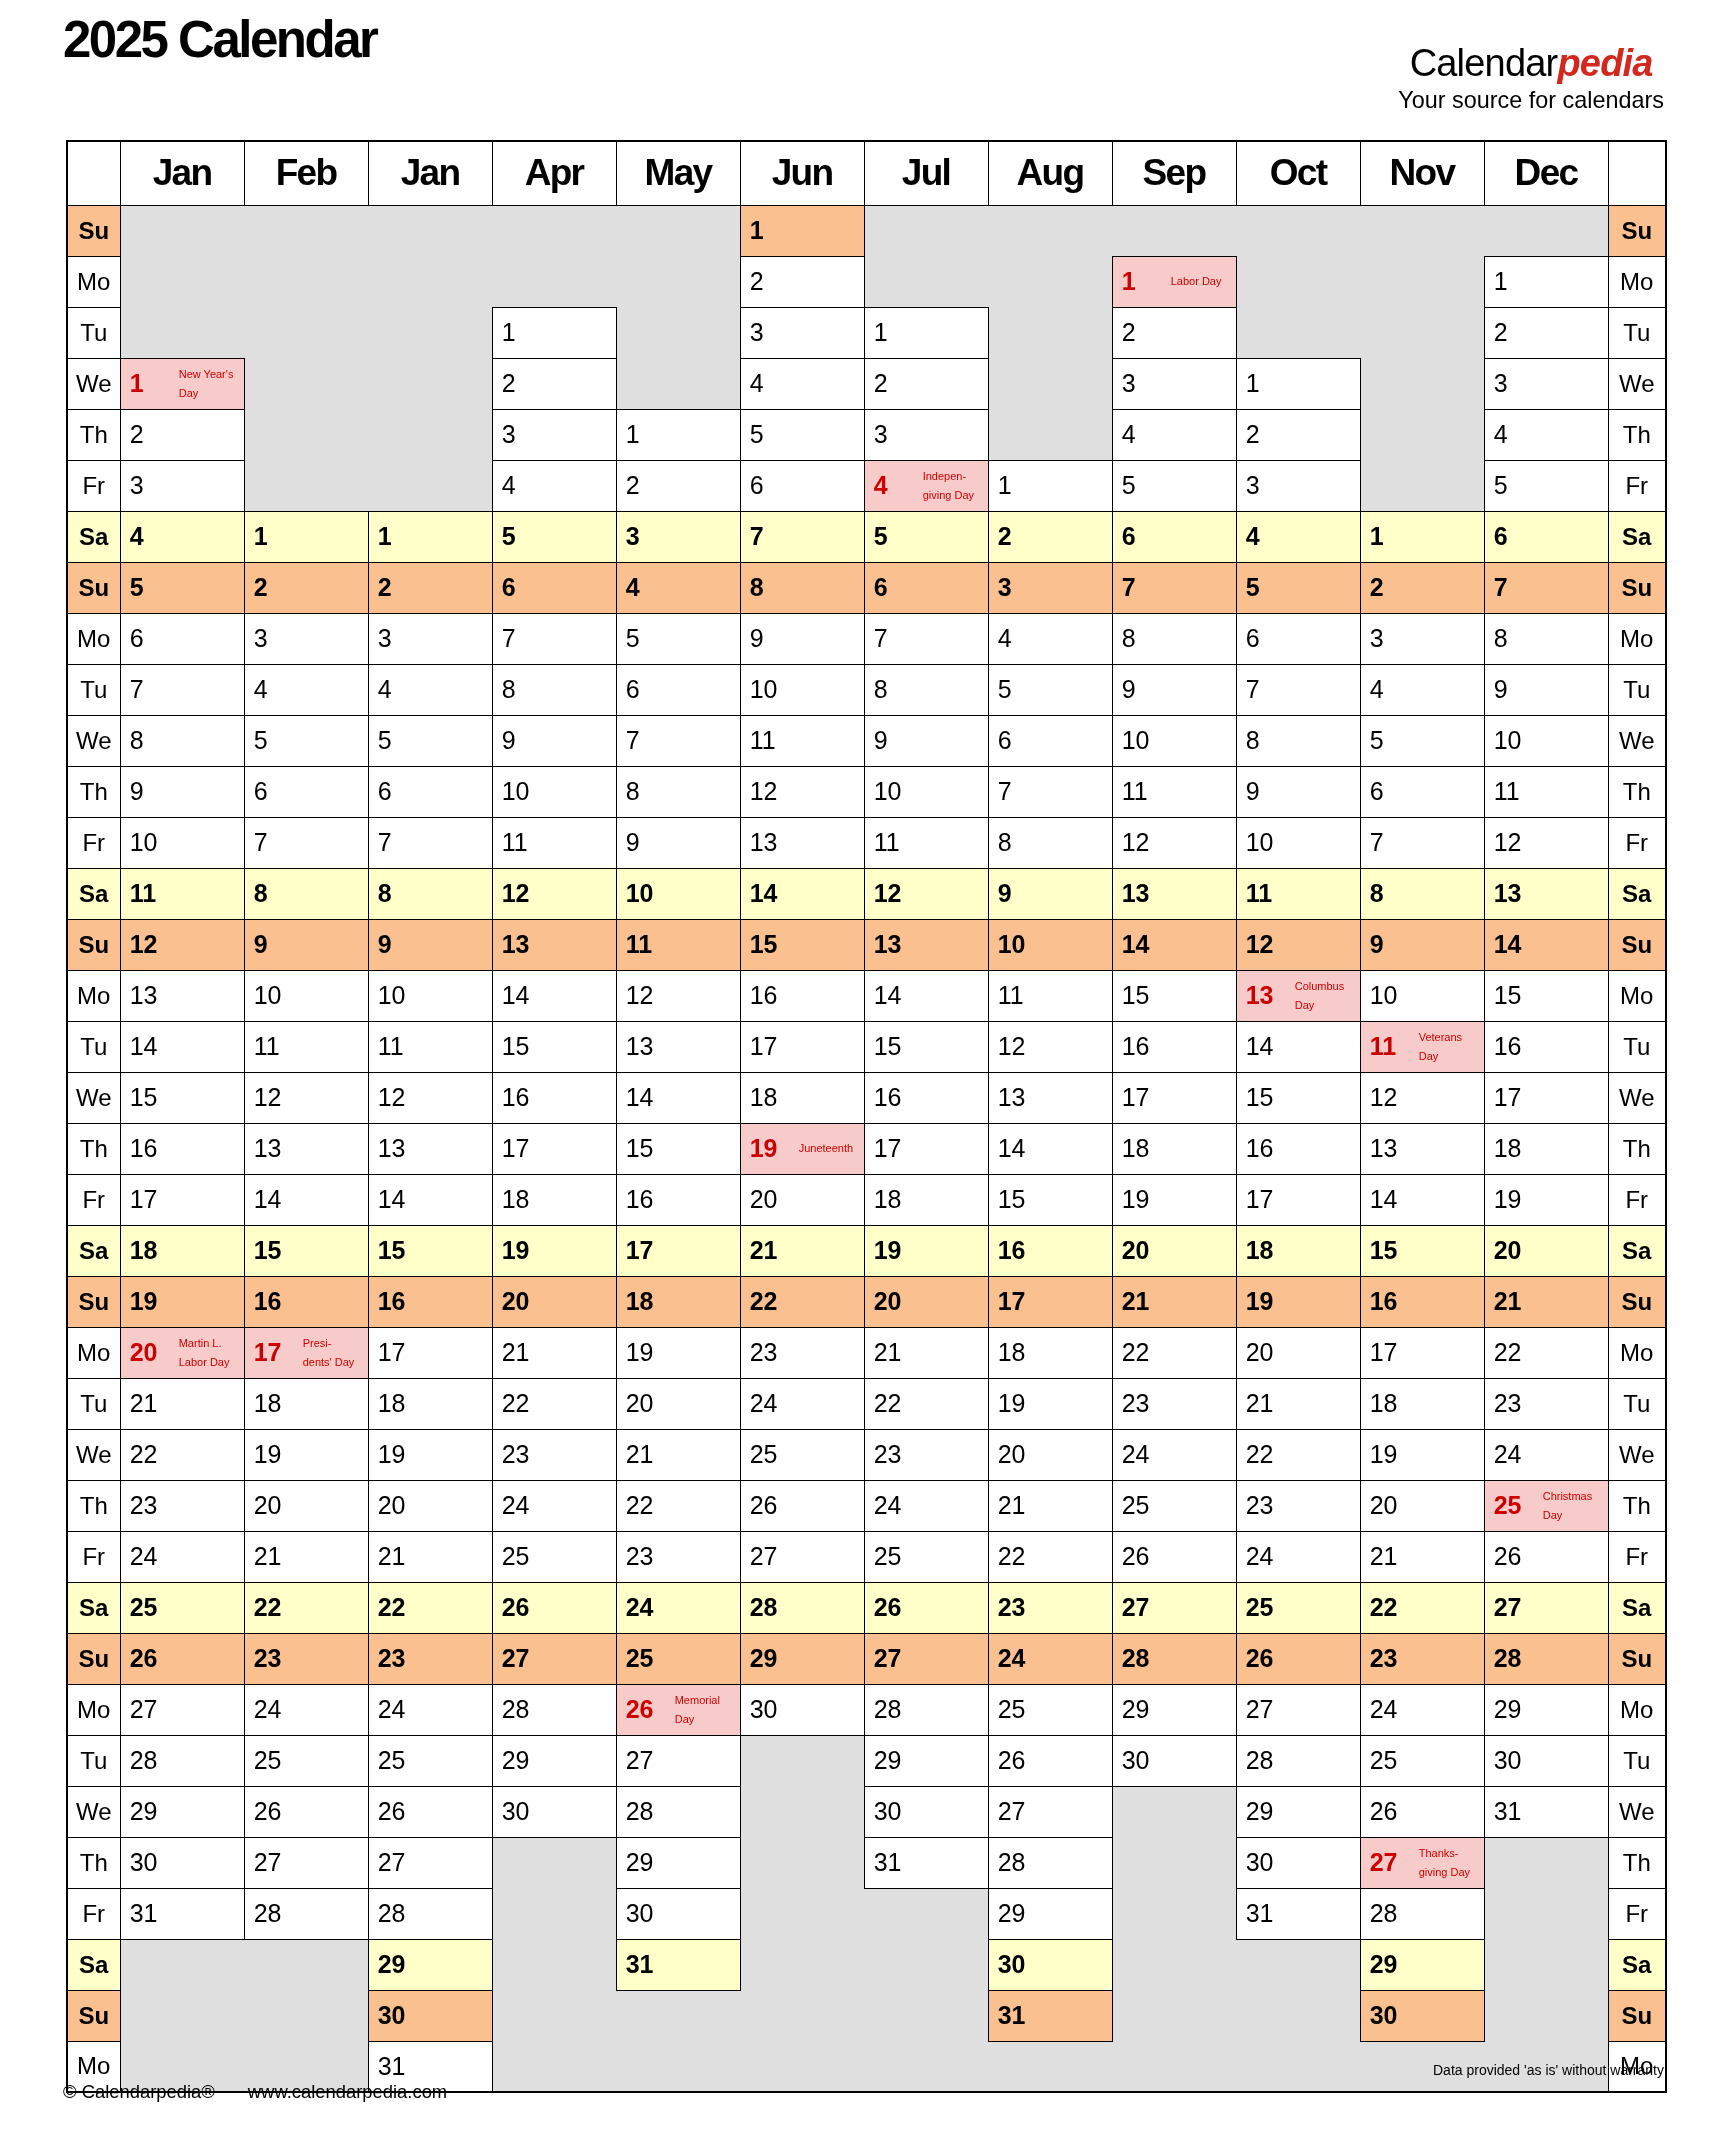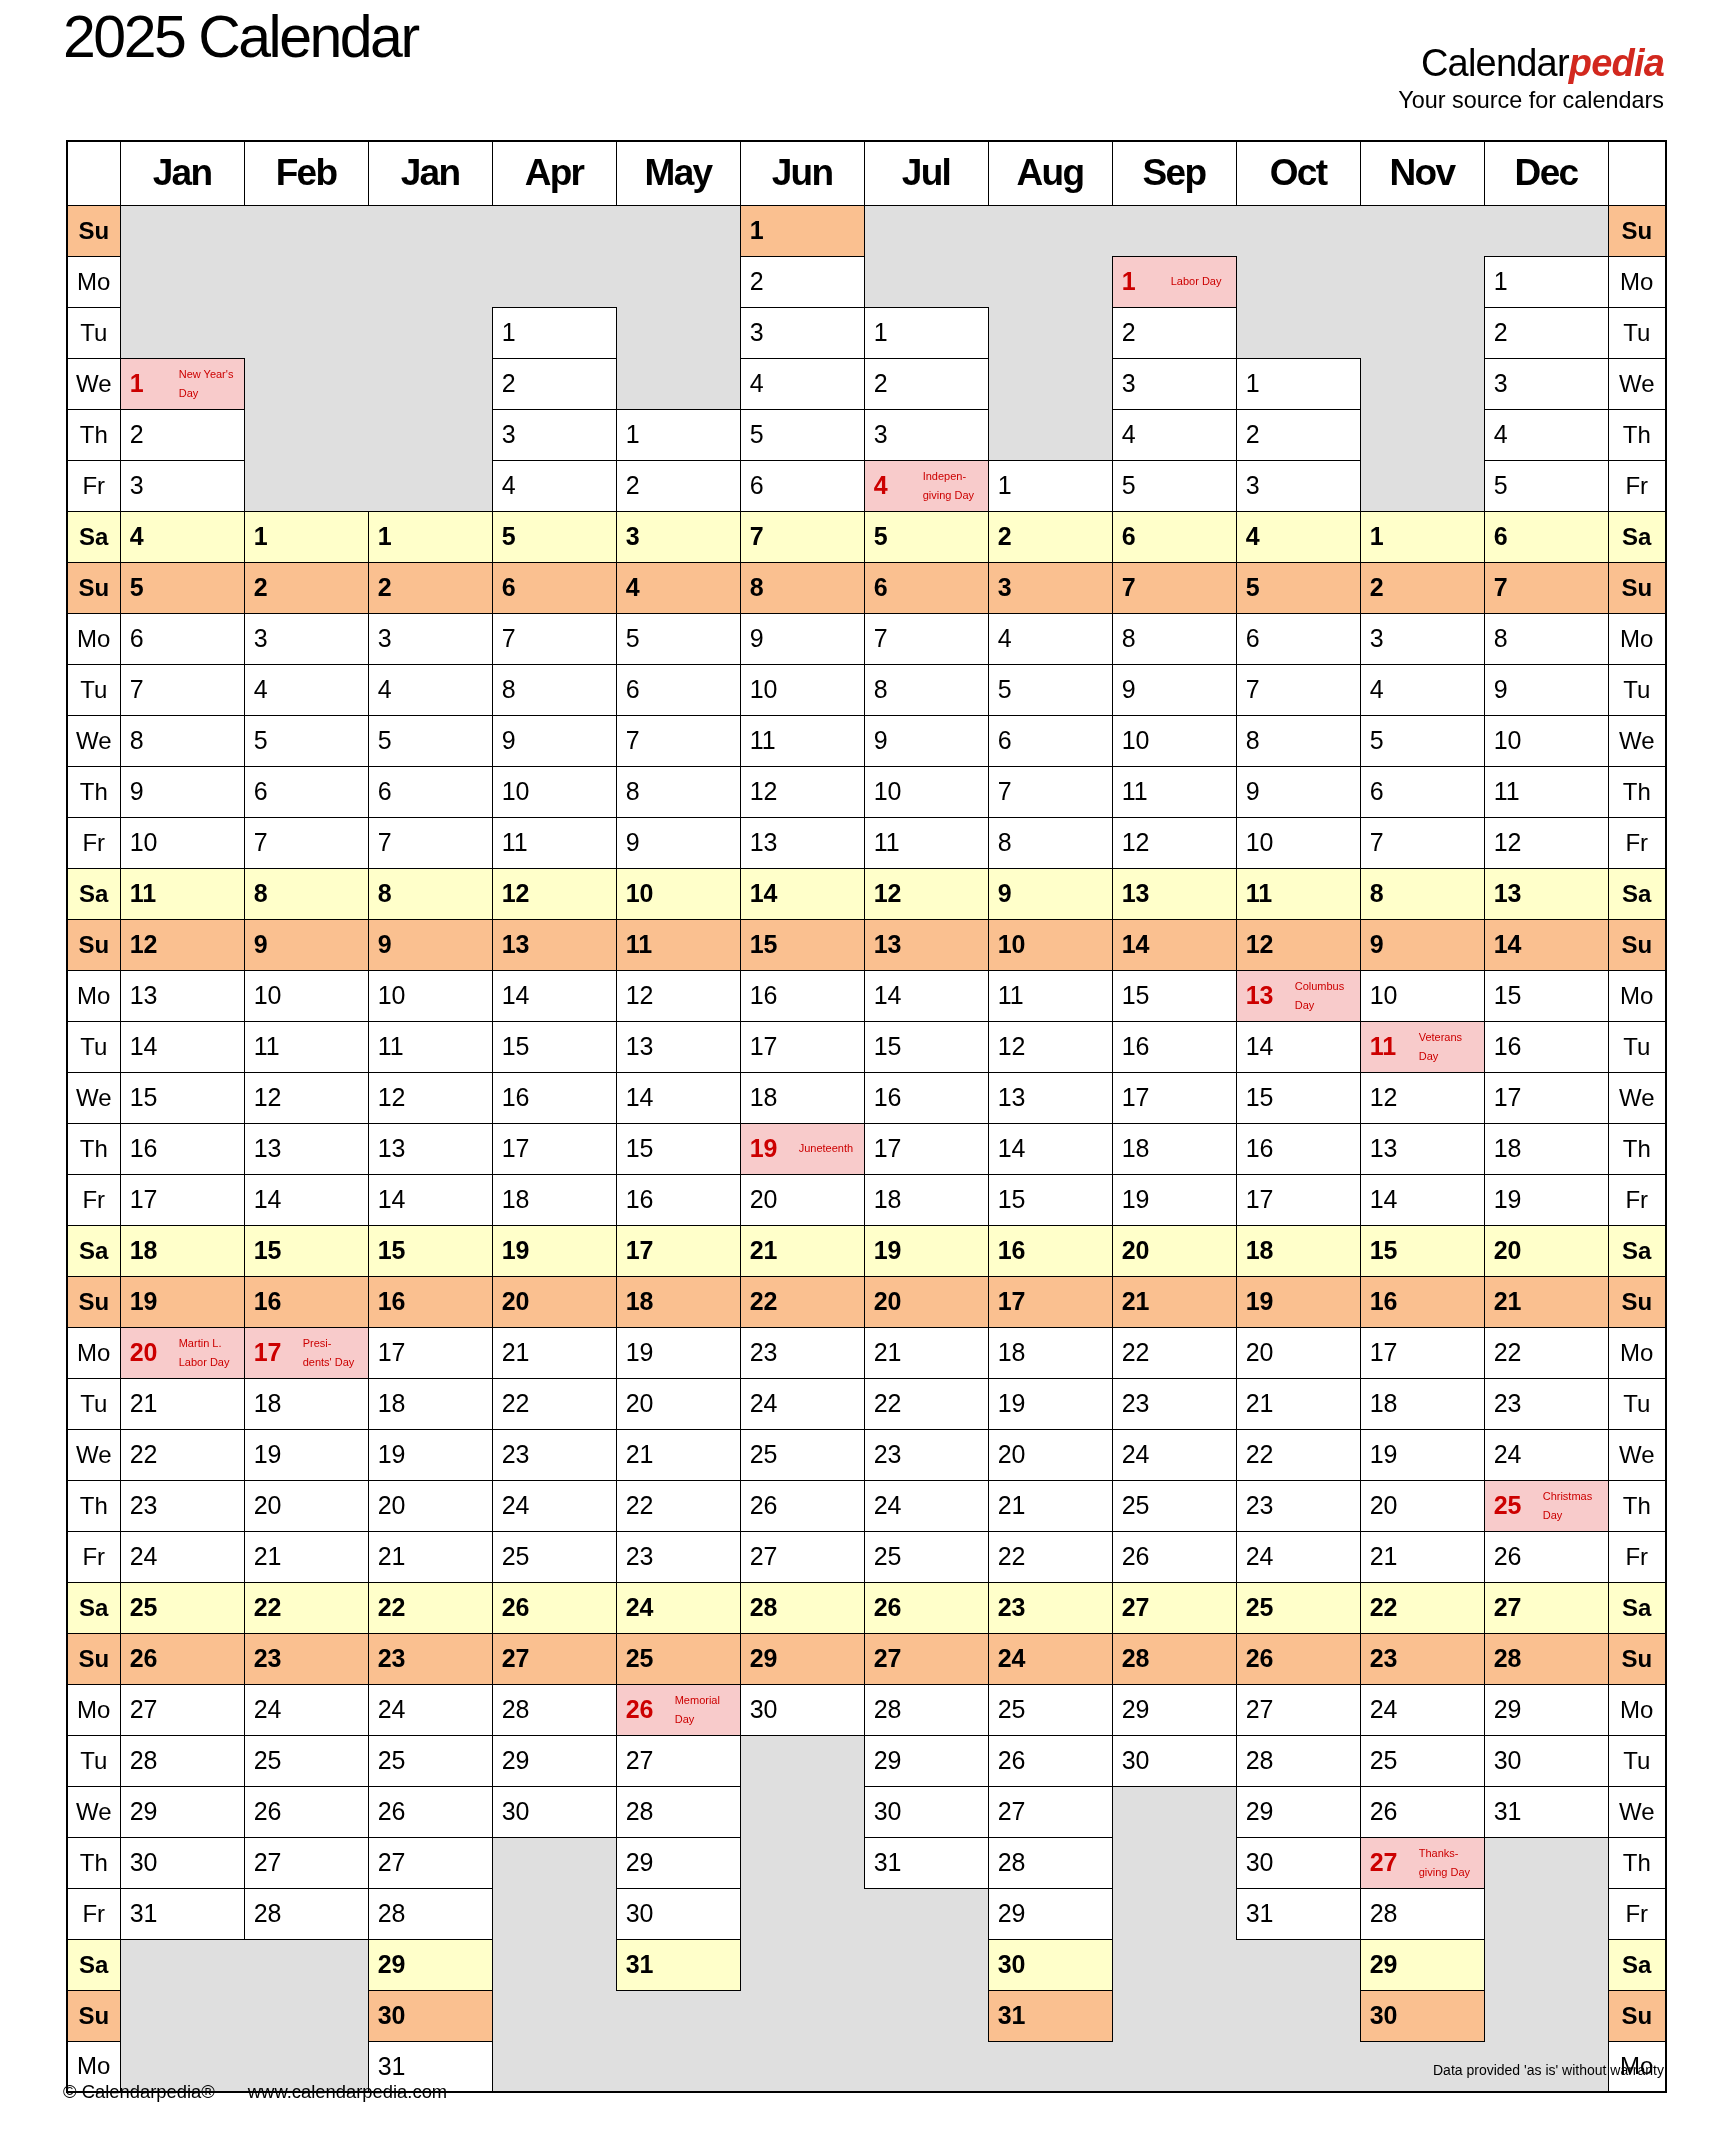--- a/index.html
+++ b/index.html
@@ -1,24 +1,24 @@
 <!DOCTYPE html>
 <html style="--saturday-bg: #FFFFCA; --sunday-bg: #FAC090; --empty-bg: #DFDFDF; --holiday-bg: #F8CBCB; --holiday-red: #CC0000; --logo-red: #D2281E;font-size:13.4px"><head>
 <meta charset="utf-8">
 <style>
   html,body{margin:0;padding:0;}
   body{
     width:1736px;height:2137px;position:relative;background:#fff;
     font-family:"Liberation Sans",sans-serif;color:#000;overflow:hidden;
   }
   .title{
-    position:absolute;left:63px;top:3px;font-size:59px;font-weight:normal;
+    position:absolute;left:63px;top:10px;font-size:51px;font-weight:bold;
     letter-spacing:-2.5px;white-space:nowrap;
   }
-  .logo{position:absolute;right:72px;top:42px;text-align:right;}
+  .logo{position:absolute;right:72px;top:42px;text-align:center;}
   .logo-main{font-size:38px;line-height:42px;letter-spacing:-0.8px;}
   .logo-red{color:var(--logo-red);font-weight:bold;font-style:italic;}
   .logo-tag{font-size:23.4px;line-height:25px;margin-top:4px;}
 
   table.cal{
     position:absolute;left:66px;top:140px;border-collapse:collapse;
     table-layout:fixed;border:2.5px solid #000;
   }
   table.cal th,table.cal td{padding:0;overflow:hidden;}
   thead tr{height:64px;margin-left:20px;}

